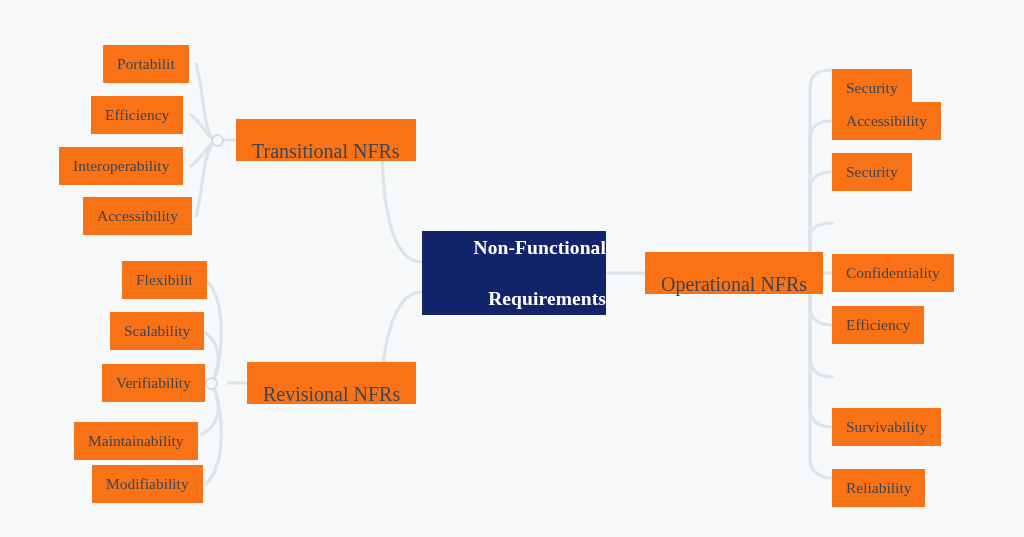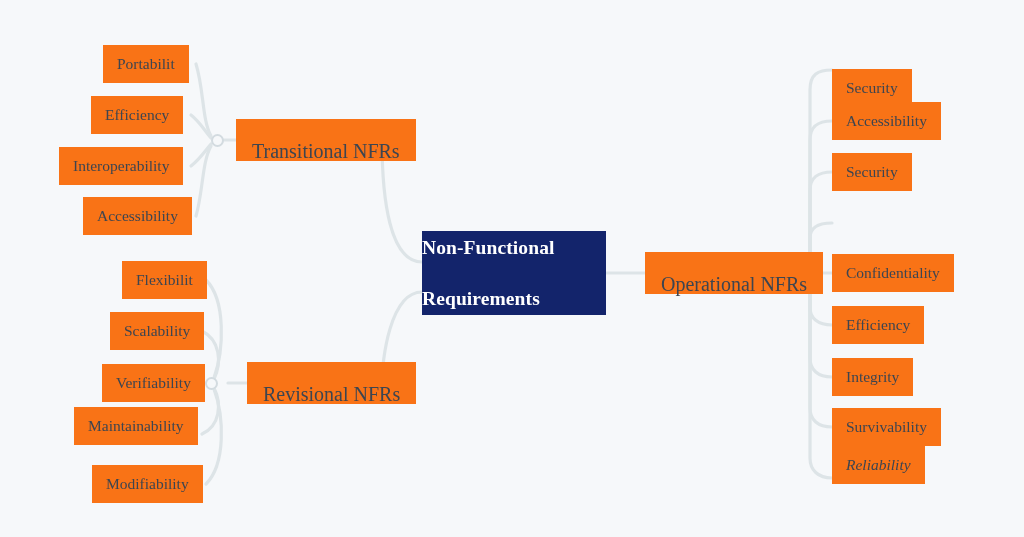--- a/index.html
+++ b/index.html
@@ -48,26 +48,27 @@
     font-size: 20px;
     align-items: flex-end;
   }
   .center-node {
     position: absolute;
     background: #13246b;
     color: #ffffff;
     font-size: 19.5px;
     font-weight: bold;
     line-height: 1.3;
-    text-align: left;
+    text-align: right;
     display: flex;
     align-items: center;
     justify-content: center;
     box-sizing: border-box;
     letter-spacing: 0.1px;
+    padding-left: 42px;
   }
   .center-node span {
     display: block;
     width: 100%;
   }
   .junction {
     position: absolute;
     width: 13px;
     height: 13px;
     border-radius: 50%;
@@ -153,21 +154,21 @@
 
   <div class="node leaf" style="left:122px; top:261px;">
     <span>Flexibilit</span>
   </div>
   <div class="node leaf" style="left:110px; top:312px;">
     <span>Scalability</span>
   </div>
   <div class="node leaf" style="left:102px; top:364px;">
     <span>Verifiability</span>
   </div>
-  <div class="node leaf" style="left:74px; top:407px;">
+  <div class="node leaf" style="left:74px; top:422px;">
     <span>Maintainability</span>
   </div>
   <div class="node leaf" style="left:92px; top:465px;">
     <span>Modifiability</span>
   </div>
 
   <div class="node branch" style="left:645px; top:252px;">
     <span>Operational NFRs</span>
   </div>
 
@@ -179,23 +180,20 @@
   </div>
   <div class="node leaf" style="left:832px; top:153px;">
     <span>Security</span>
   </div>
   <div class="node leaf" style="left:832px; top:254px;">
     <span>Confidentiality</span>
   </div>
   <div class="node leaf" style="left:832px; top:306px;">
     <span>Efficiency</span>
   </div>
-  <div class="node leaf" style="left:832px; top:358px;">
-    <span>Integrity</span>
-  </div>
   <div class="node leaf" style="left:832px; top:408px;">
     <span>Survivability</span>
   </div>
-  <div class="node leaf" style="left:832px; top:446px;font-style:italic;">
+  <div class="node leaf" style="left:832px; top:469px;">
     <span>Reliability</span>
   </div>
 
 </div>
 
 </body></html>

